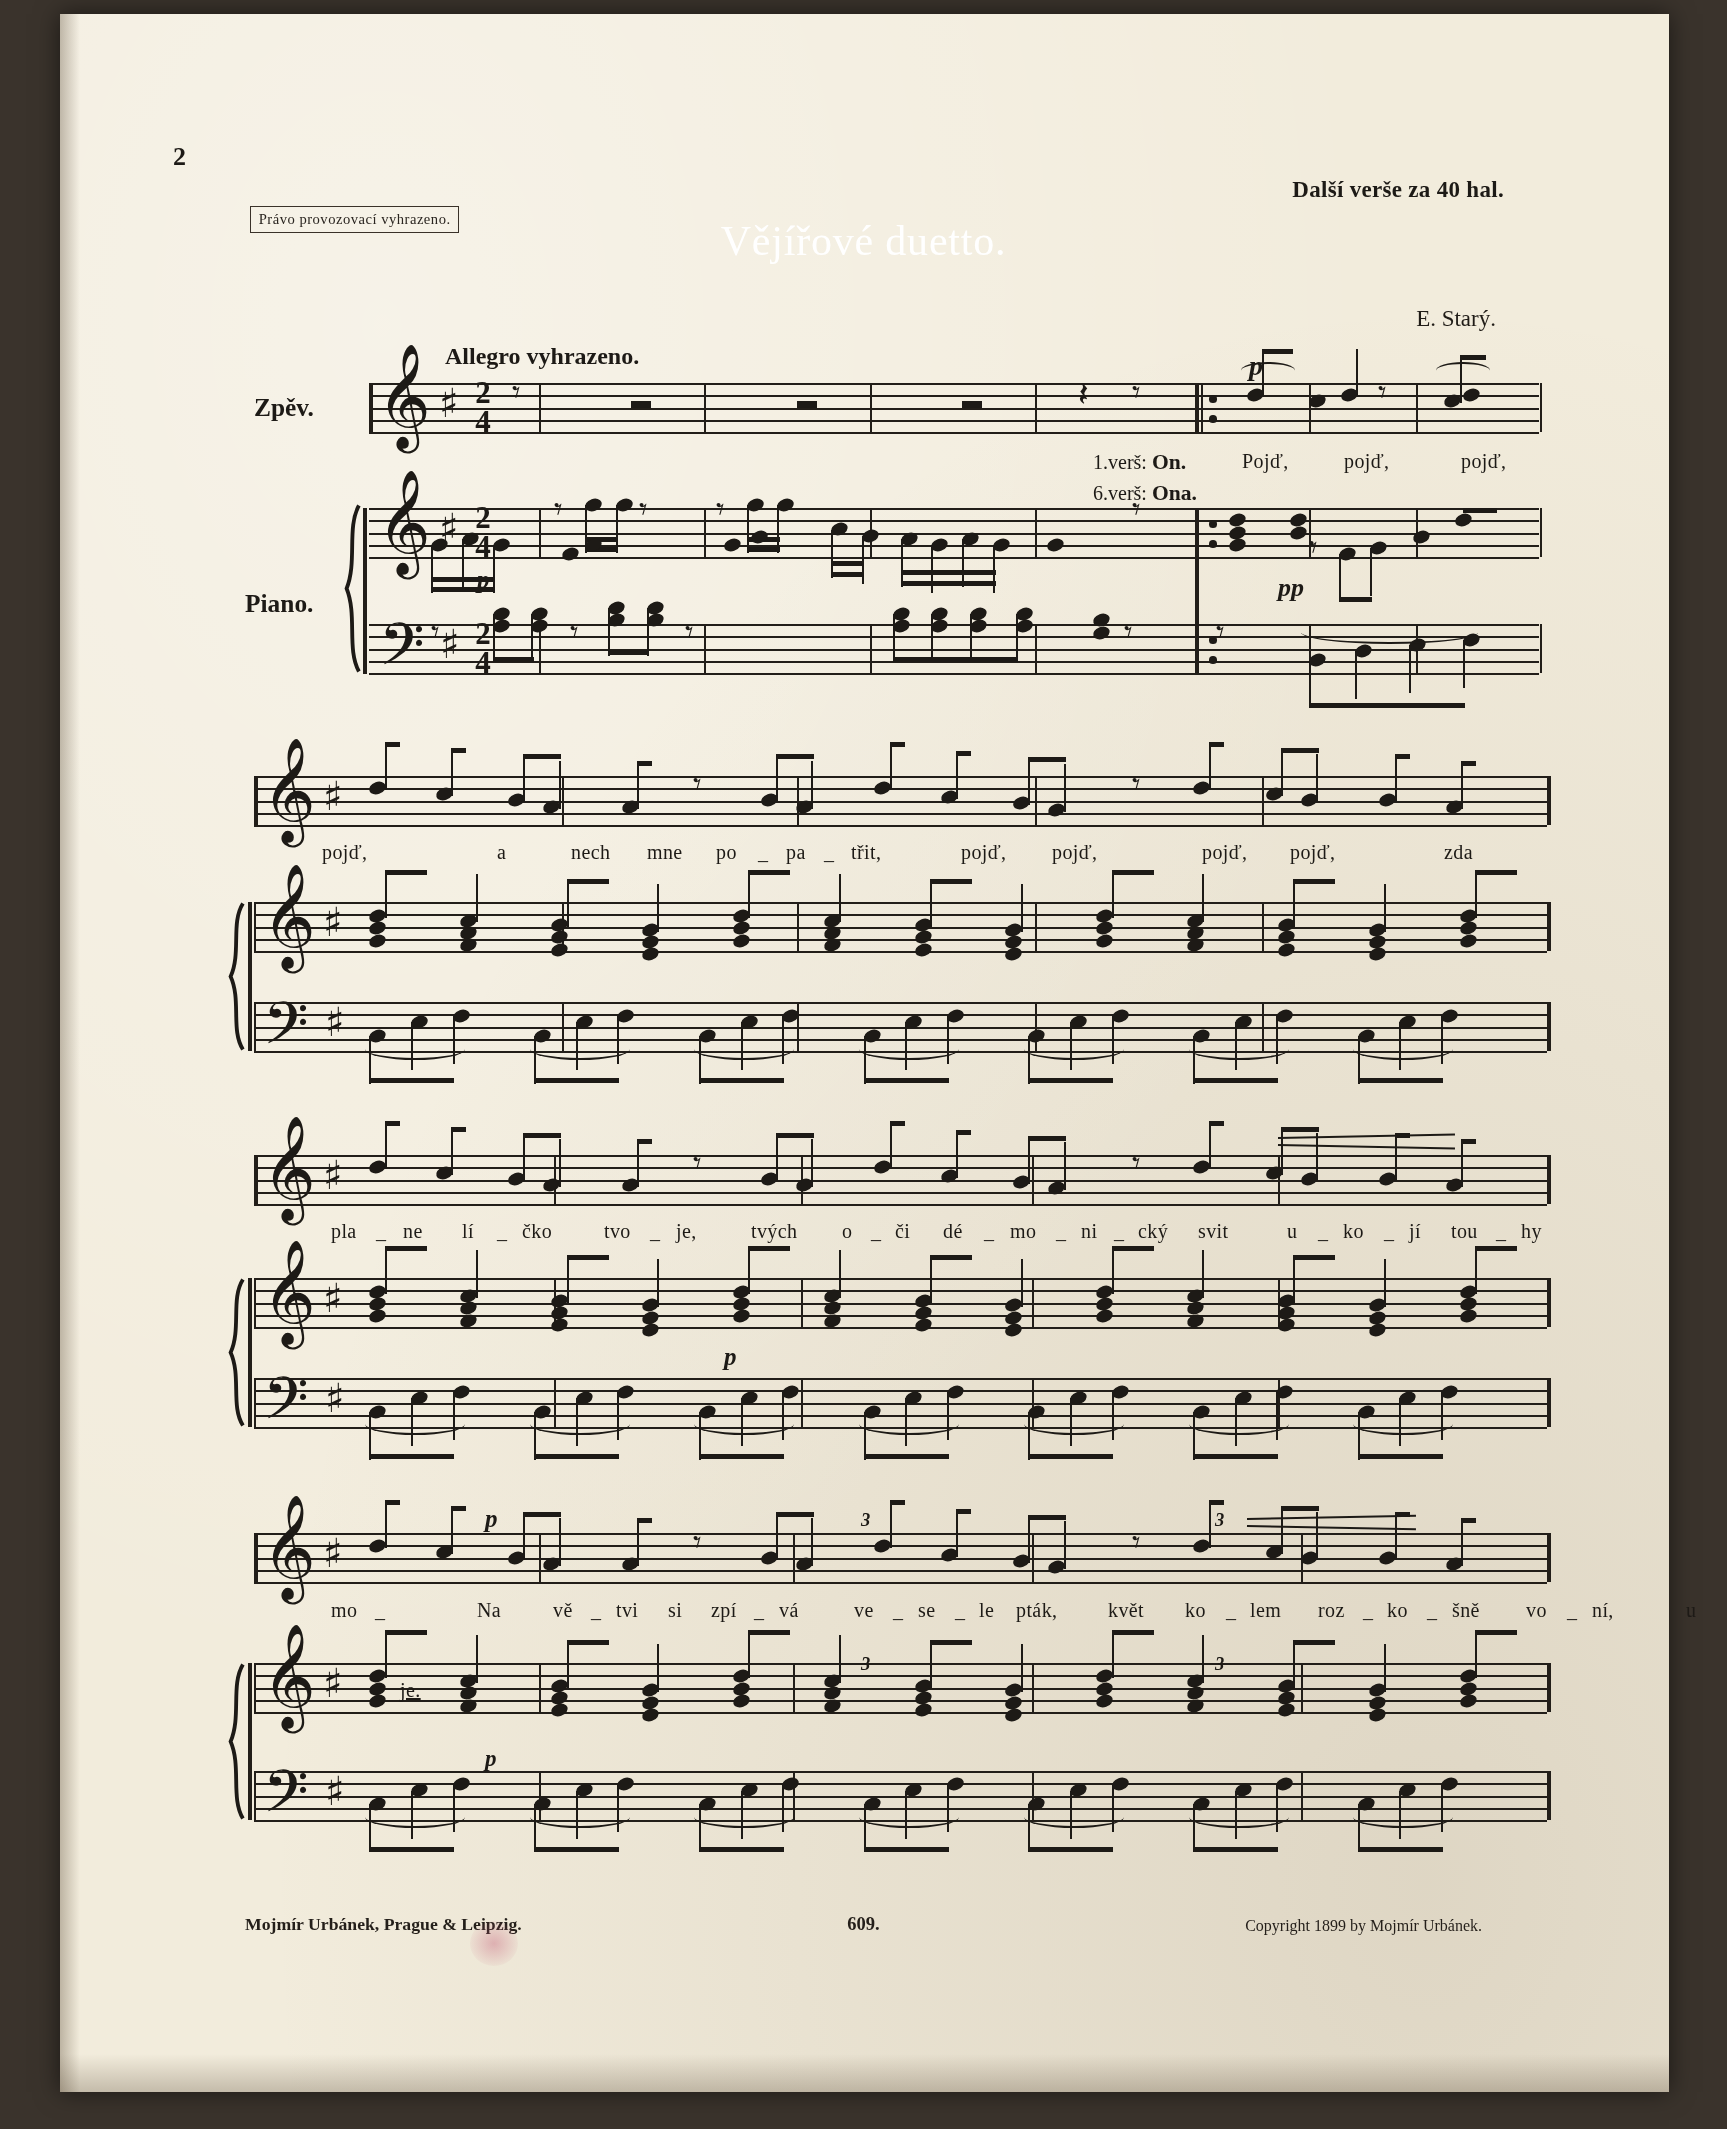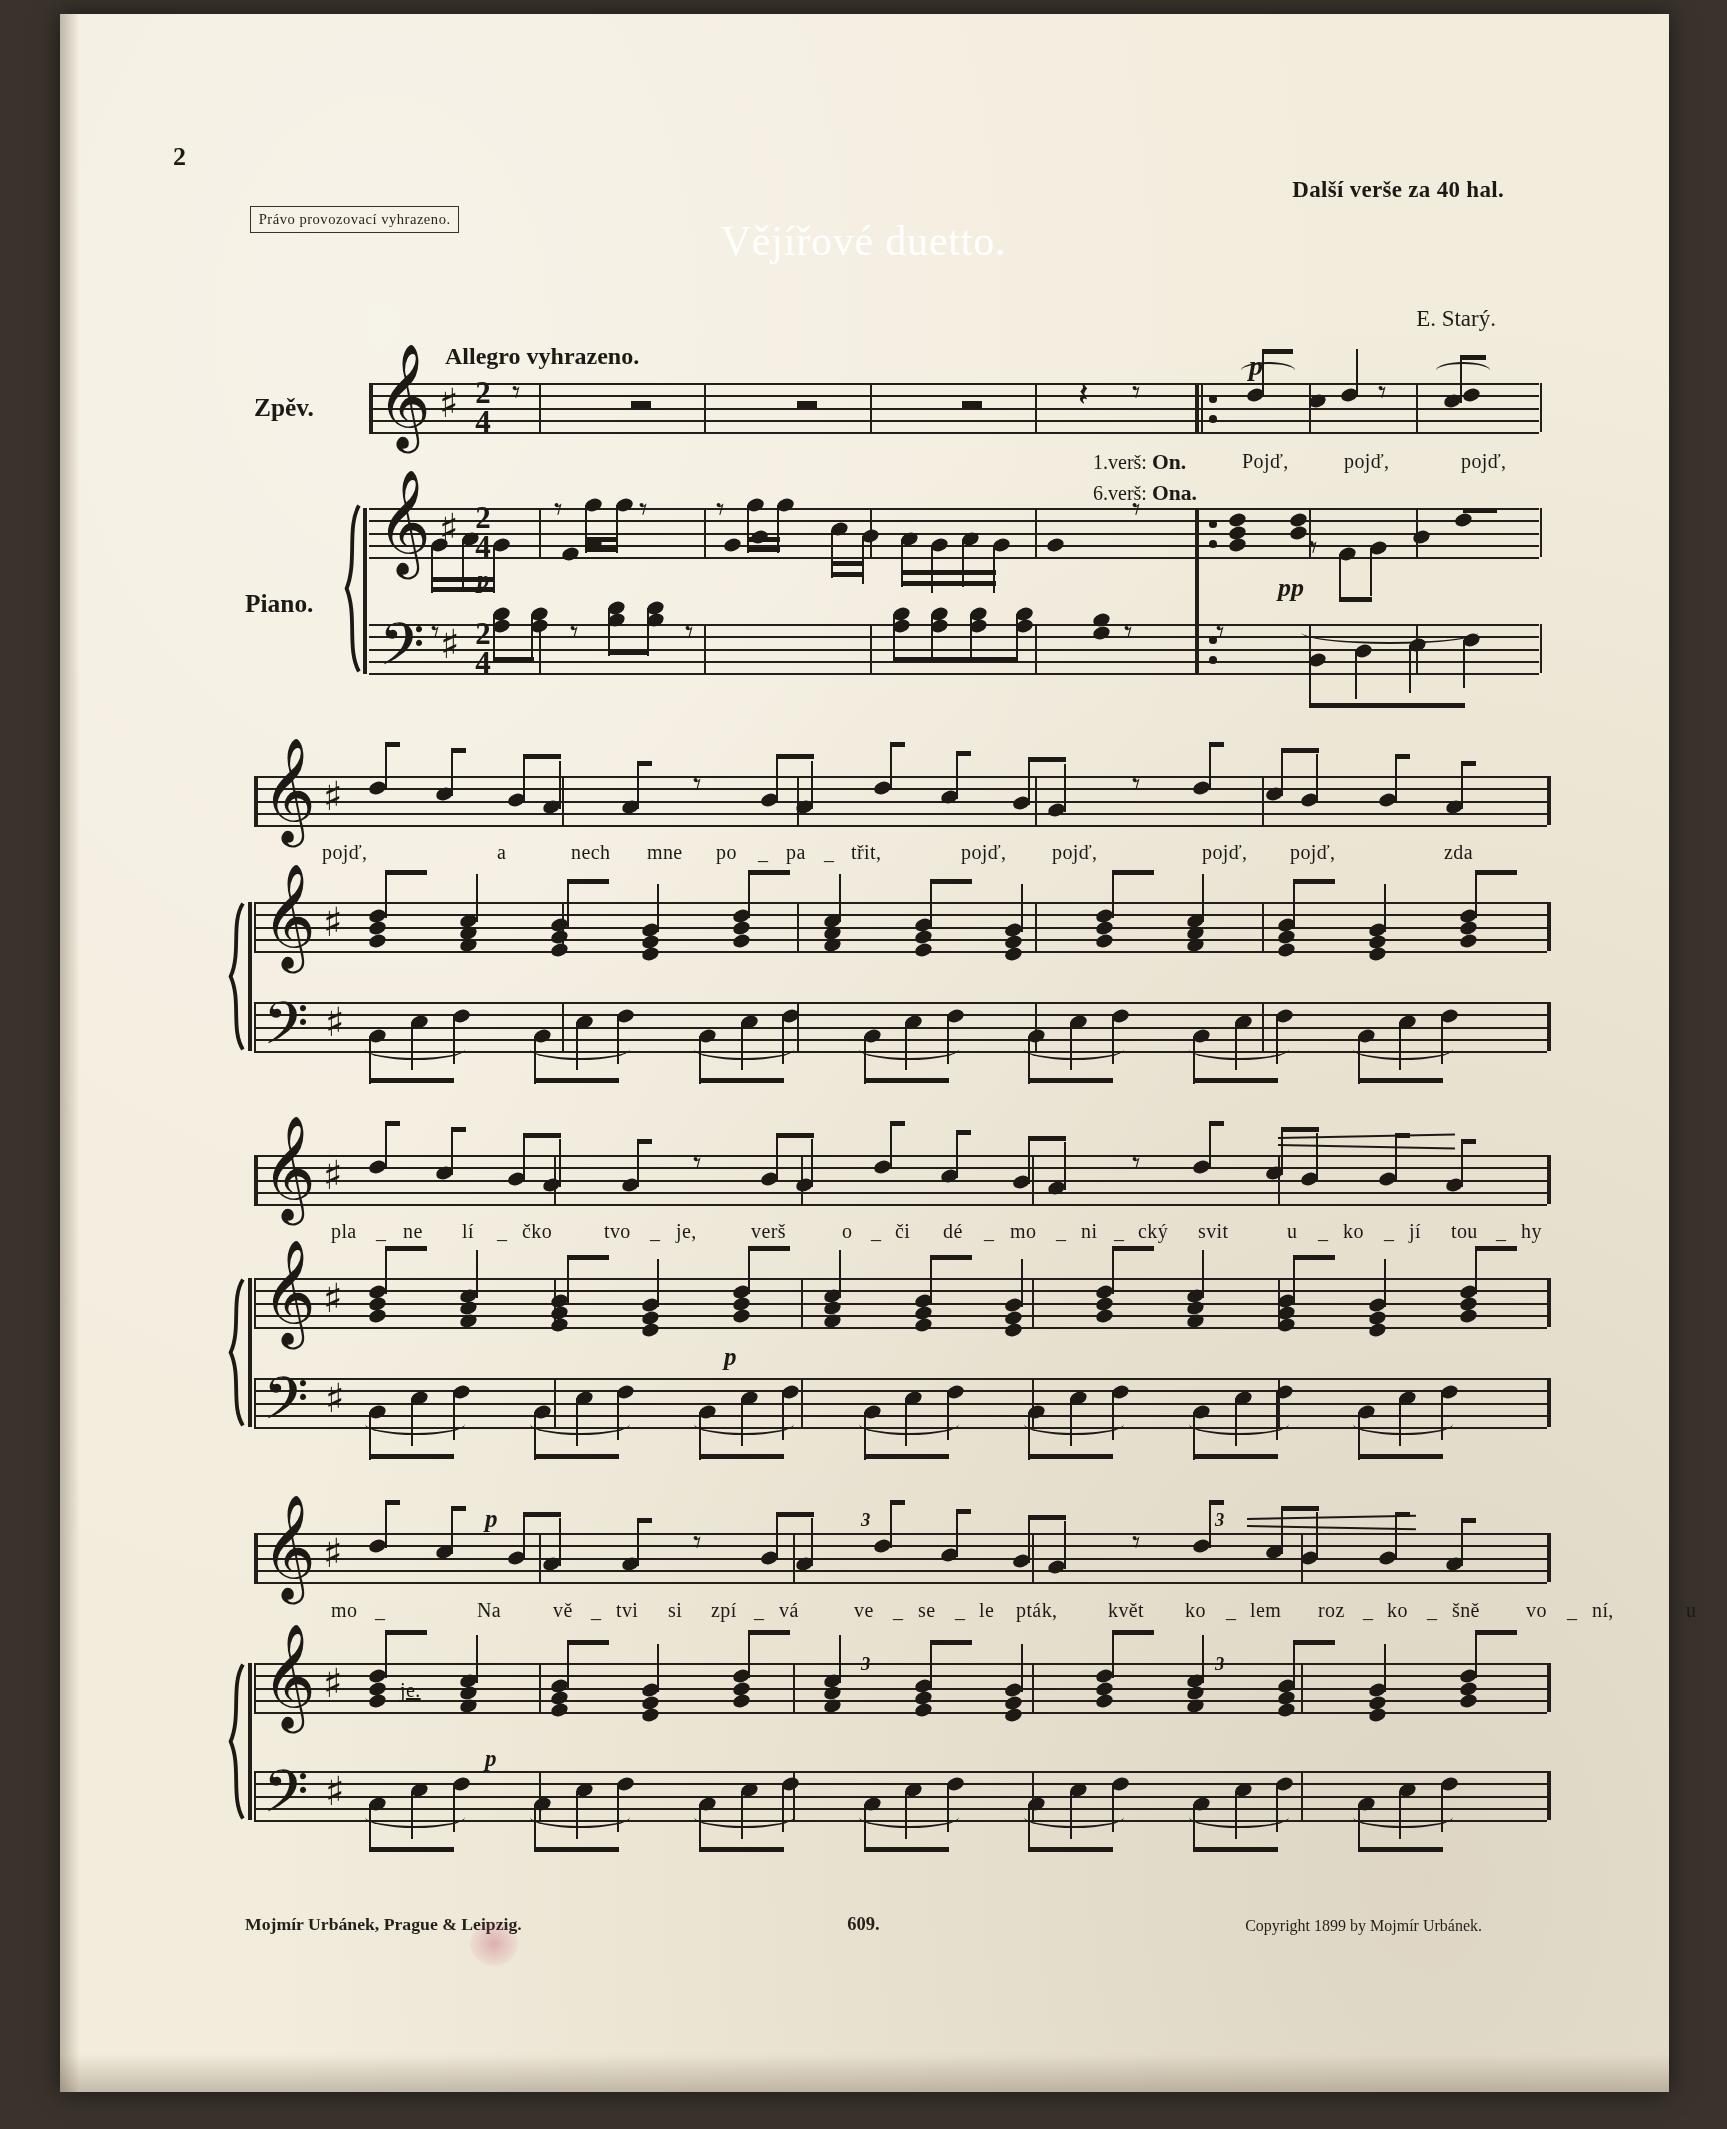--- a/index.html
+++ b/index.html
@@ -945,21 +945,21 @@
 <div class="slur" style="left: 1353px; top: 1413px; width: 100px; height: 20px;"></div>
 <div class="lyric" style="left: 331px; top: 1220px;">pla</div>
 <div class="lyric" style="left: 376px; top: 1220px;">_</div>
 <div class="lyric" style="left: 403px; top: 1220px;">ne</div>
 <div class="lyric" style="left: 462px; top: 1220px;">lí</div>
 <div class="lyric" style="left: 497px; top: 1220px;">_</div>
 <div class="lyric" style="left: 522px; top: 1220px;">čko</div>
 <div class="lyric" style="left: 604px; top: 1220px;">tvo</div>
 <div class="lyric" style="left: 650px; top: 1220px;">_</div>
 <div class="lyric" style="left: 676px; top: 1220px;">je,</div>
-<div class="lyric" style="left: 751px; top: 1220px;">verš</div>
+<div class="lyric" style="left: 751px; top: 1220px;">tvých</div>
 <div class="lyric" style="left: 842px; top: 1220px;">o</div>
 <div class="lyric" style="left: 871px; top: 1220px;">_</div>
 <div class="lyric" style="left: 895px; top: 1220px;">či</div>
 <div class="lyric" style="left: 943px; top: 1220px;">dé</div>
 <div class="lyric" style="left: 984px; top: 1220px;">_</div>
 <div class="lyric" style="left: 1010px; top: 1220px;">mo</div>
 <div class="lyric" style="left: 1056px; top: 1220px;">_</div>
 <div class="lyric" style="left: 1081px; top: 1220px;">ni</div>
 <div class="lyric" style="left: 1114px; top: 1220px;">_</div>
 <div class="lyric" style="left: 1138px; top: 1220px;">cký</div>

